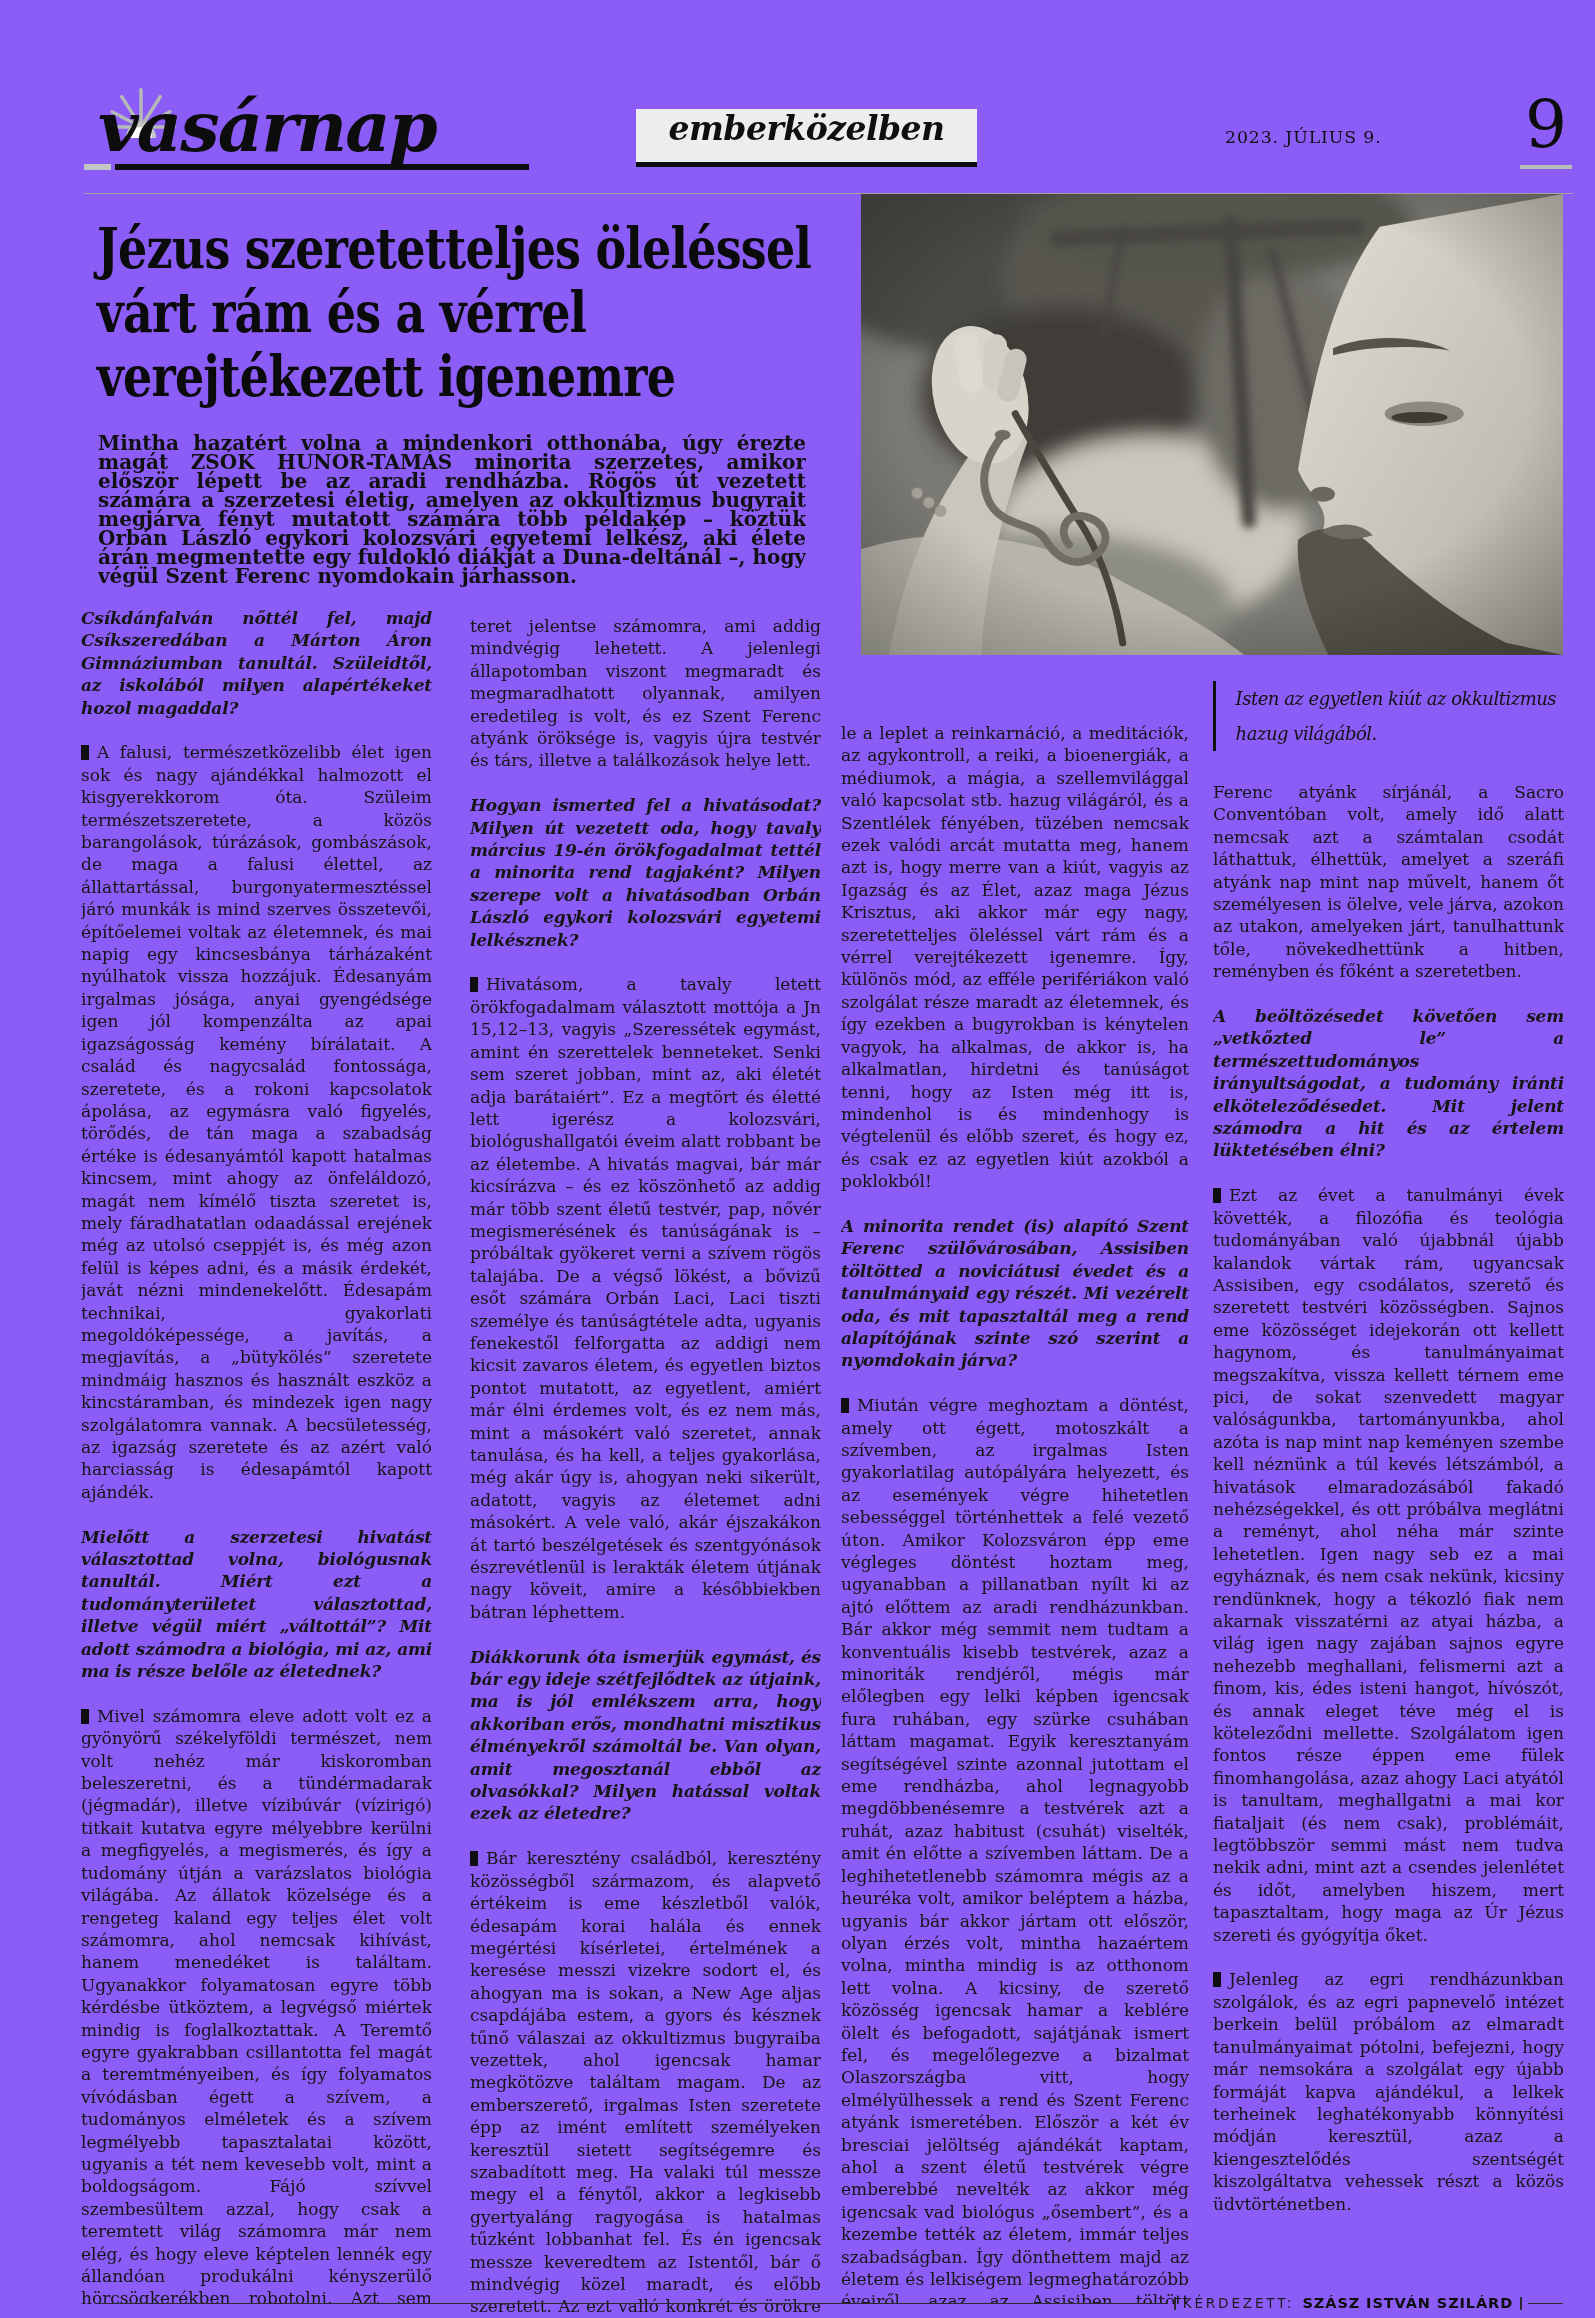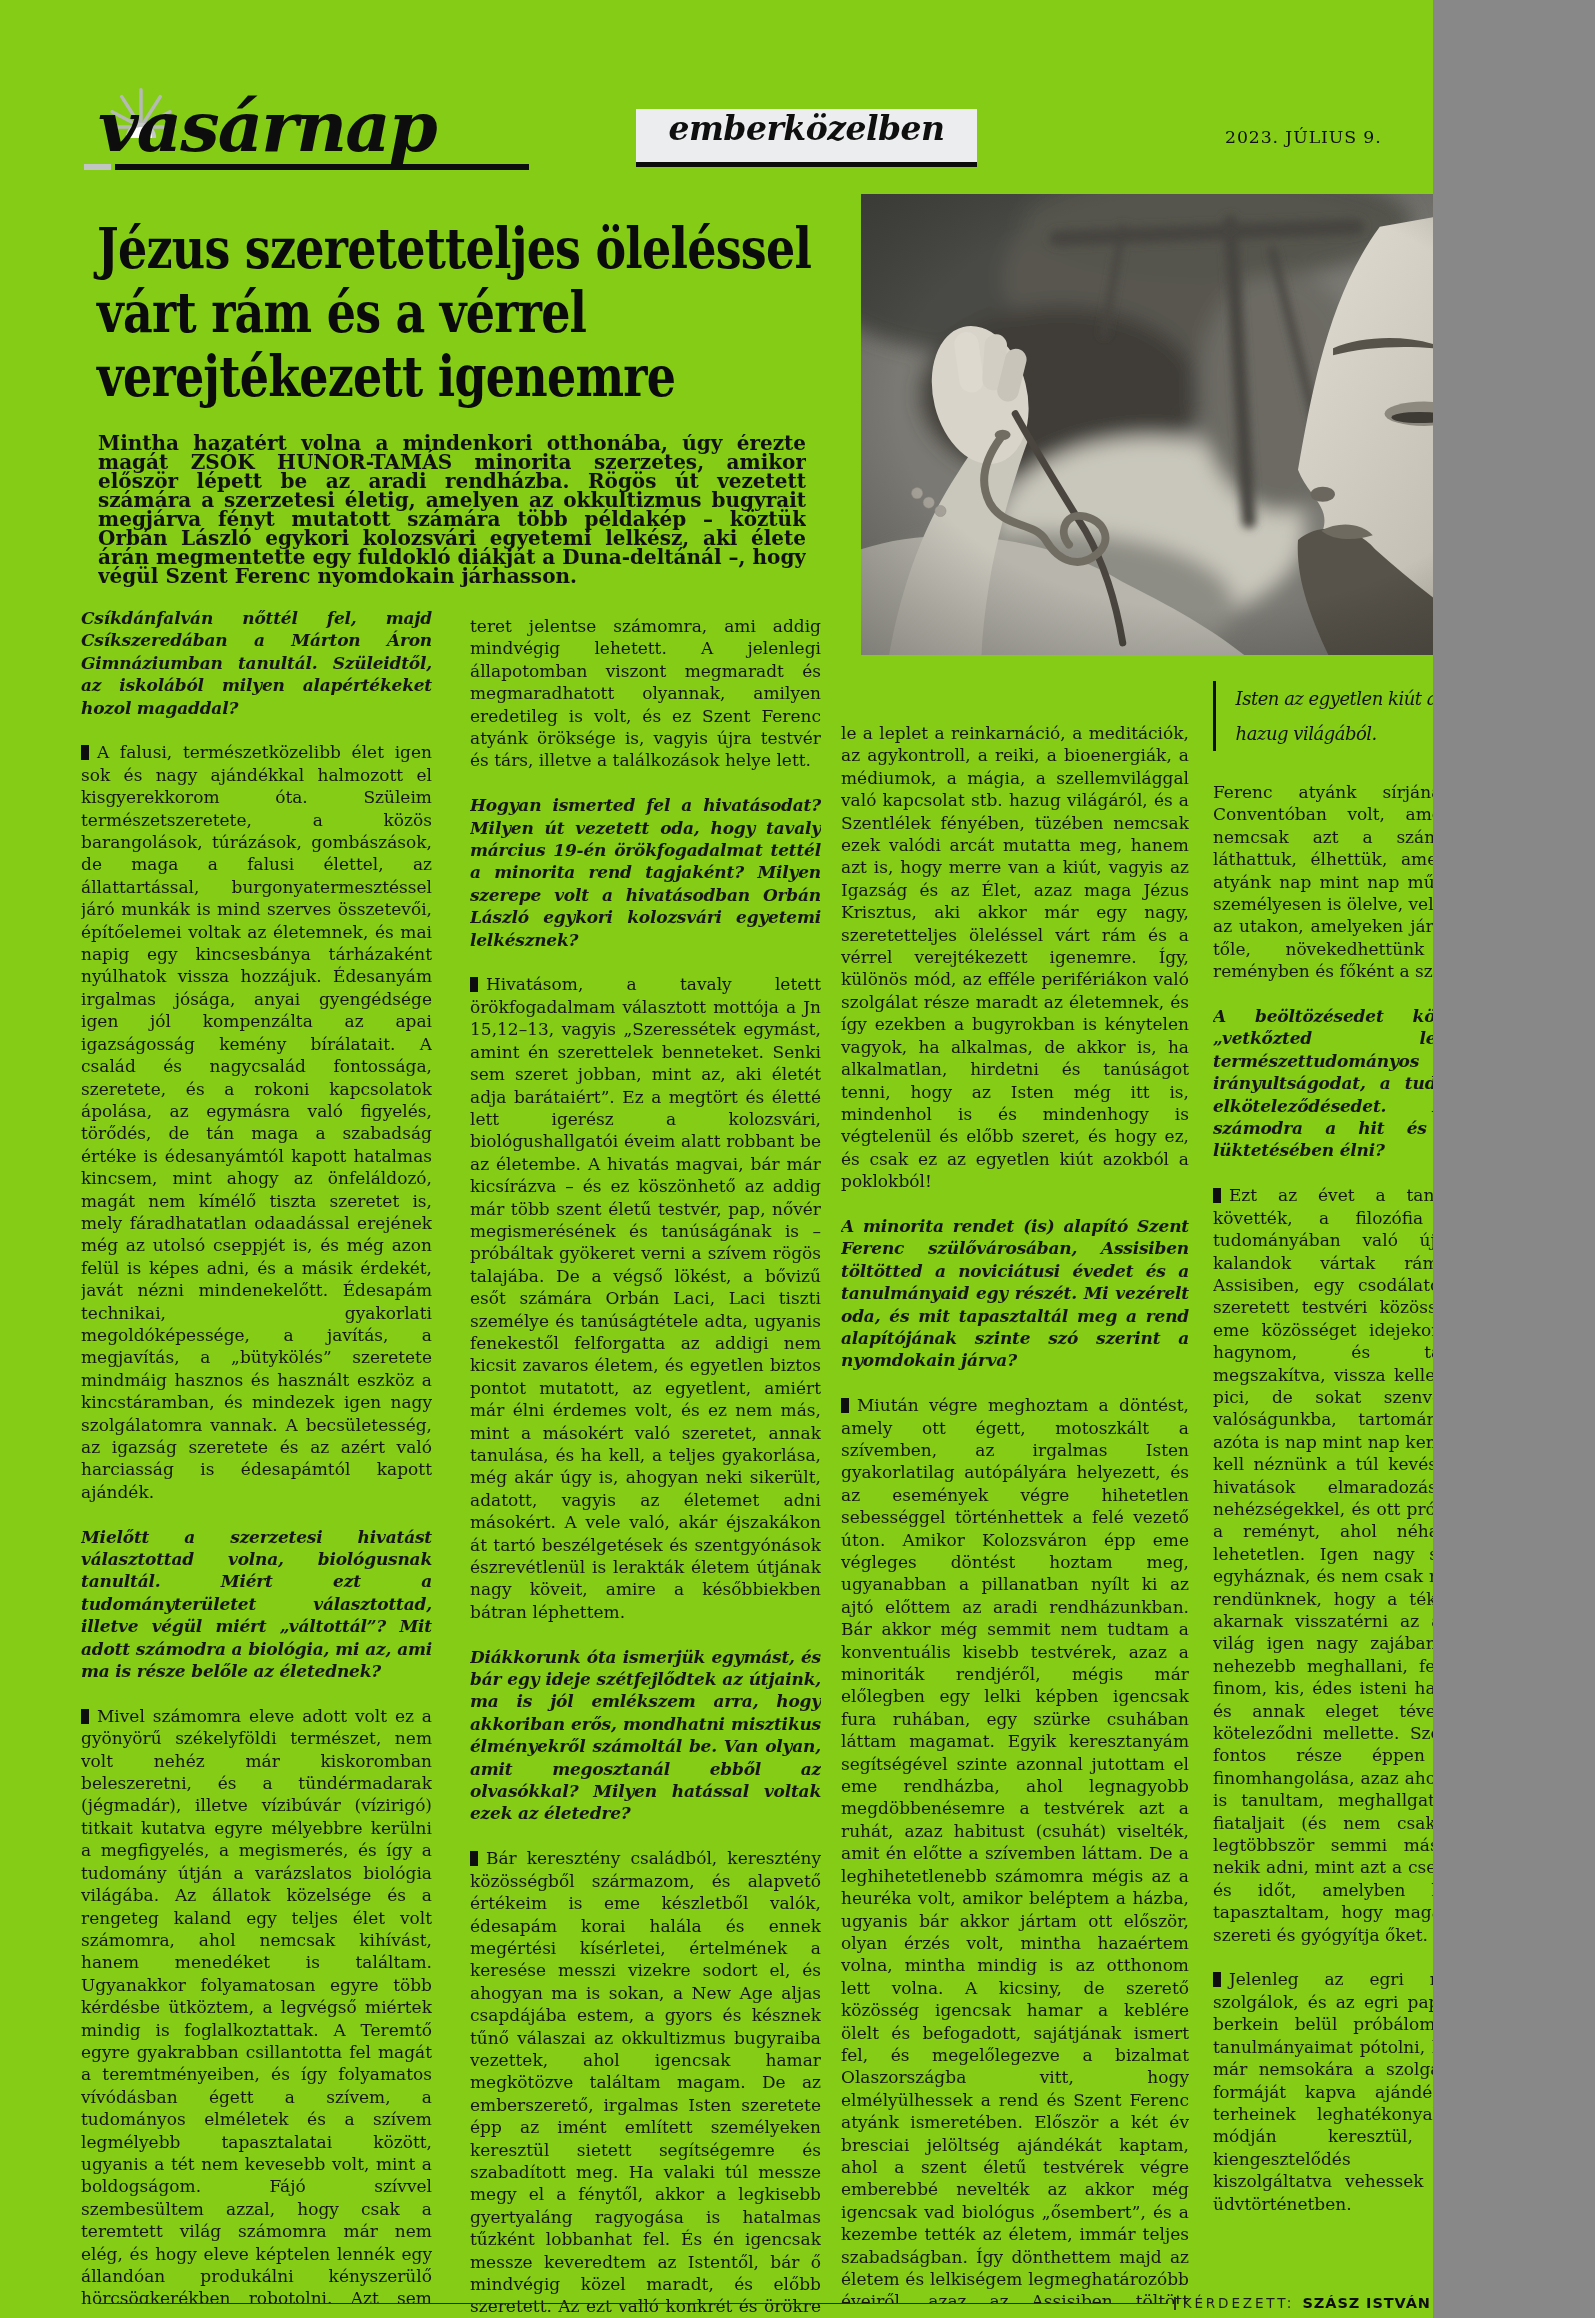--- a/index.html
+++ b/index.html
@@ -1,19 +1,19 @@
 <!DOCTYPE html>
 <html lang="hu" style="font-size:7.5px"><head>
 <meta charset="utf-8">
 <style>
   html,body{margin:0;padding:0;background:#888;}
   .page{
     position:relative;
-    width:1433px;height:2319px;
-    background:#84cc16;
+    width:1595px;height:2319px;
+    background:#8b5cf6;
     font-family:"DejaVu Serif","Liberation Serif",serif;
     color:#161616;
     overflow:hidden;
   }
   
   .logo-wrap{position:absolute;left:98px;top:79px;width:449px;height:107px;}
   .sunburst{position:absolute;left:8.4px;top:8.4px;width:70px;height:51px;}
   .logo-text{
     position:absolute;left:0;top:10.3px;
     font-style:italic;font-weight:700;font-size:70px;line-height:75px;

